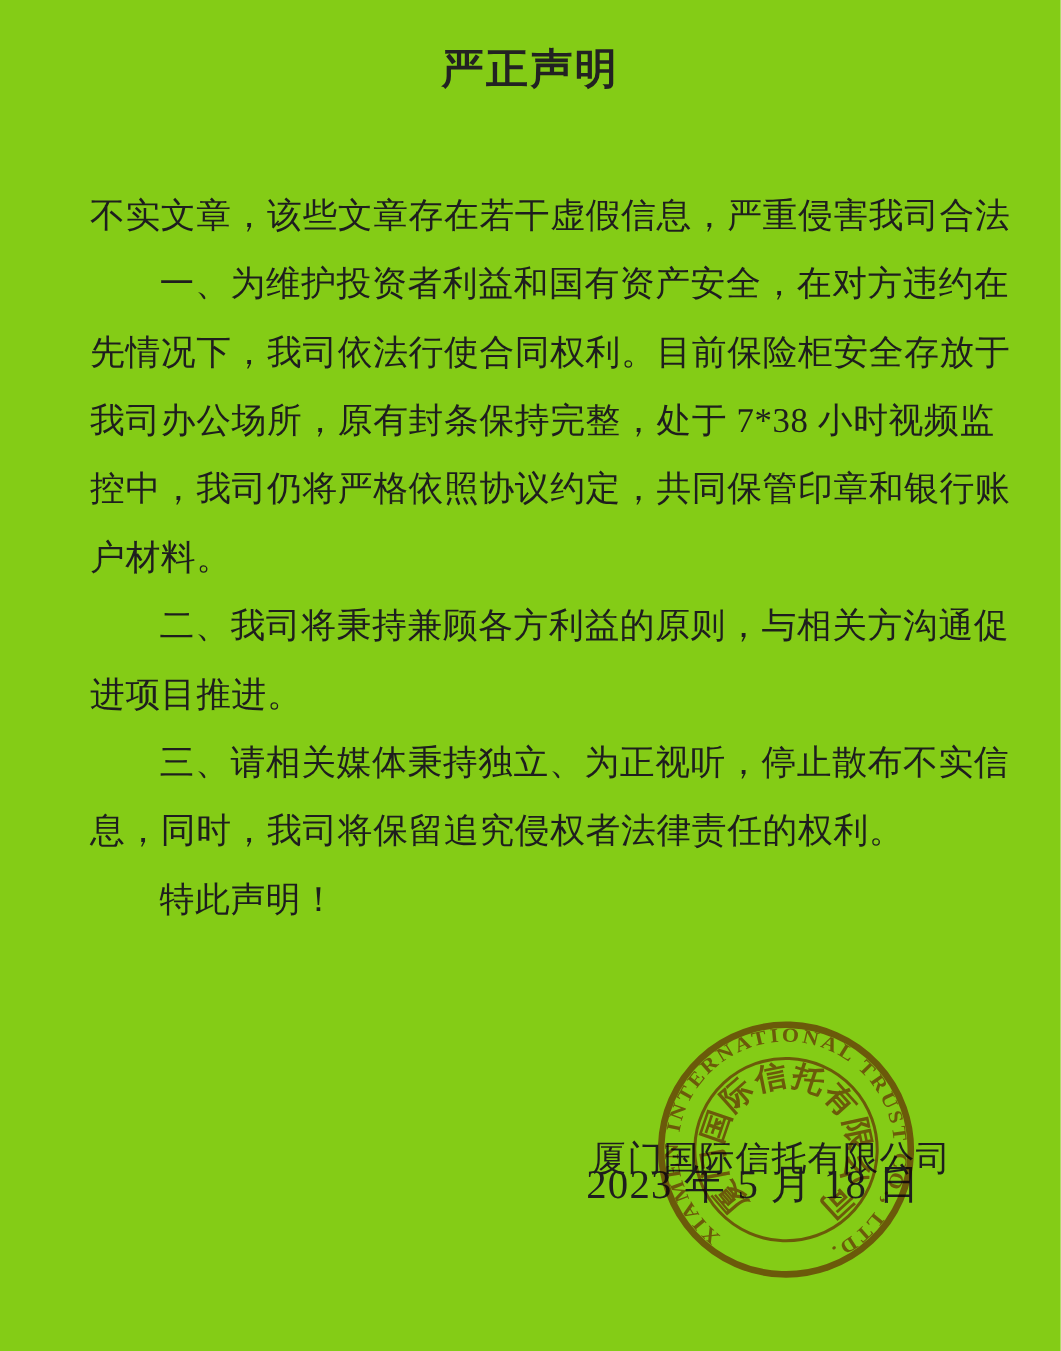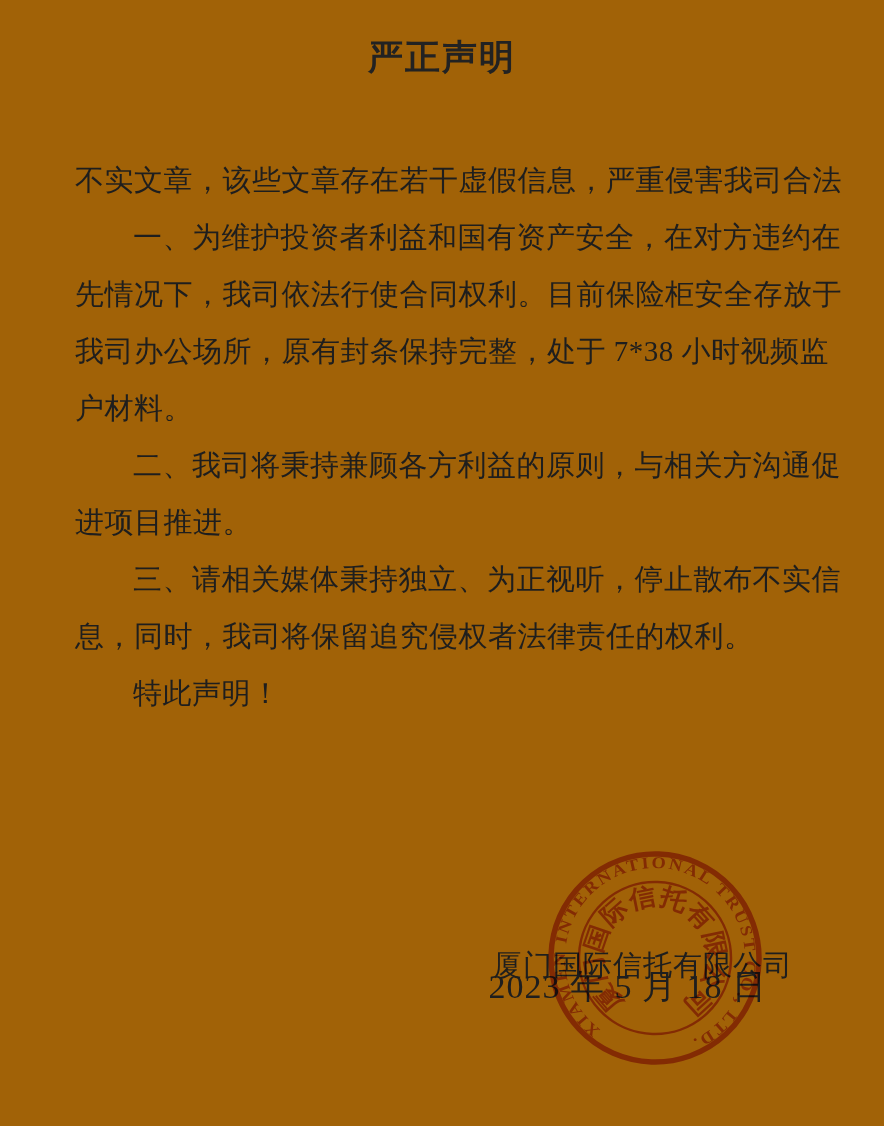--- a/index.html
+++ b/index.html
@@ -4,21 +4,21 @@
 <style>
   html, body {
     margin: 0;
     padding: 0;
     background: #ffffff;
   }
   .page {
     position: relative;
     width: 884px;
     height: 1126px;
-    background: #a16207;
+    background: #84cc16;
     overflow: hidden;
     font-family: "Liberation Serif", "DejaVu Serif", serif;
     color: #1e1e1e;
   }
   .title {
     position: absolute;
     top: 34px;
     left: 0;
     width: 100%;
     margin: 0;
@@ -98,20 +98,21 @@
   <h1 class="title">严正声明</h1>
 
   <div class="body-text">
       <div class="para">
         <div class="line">不实文章，该些文章存在若干虚假信息，严重侵害我司合法</div>
       </div>
       <div class="para">
         <div class="line indent">一、为维护投资者利益和国有资产安全，在对方违约在</div>
         <div class="line">先情况下，我司依法行使合同权利。目前保险柜安全存放于</div>
         <div class="line">我司办公场所，原有封条保持完整，处于 7*38 小时视频监</div>
+        <div class="line">控中，我司仍将严格依照协议约定，共同保管印章和银行账</div>
         <div class="line">户材料。</div>
       </div>
       <div class="para">
         <div class="line indent">二、我司将秉持兼顾各方利益的原则，与相关方沟通促</div>
         <div class="line">进项目推进。</div>
       </div>
       <div class="para">
         <div class="line indent">三、请相关媒体秉持独立、为正视听，停止散布不实信</div>
         <div class="line">息，同时，我司将保留追究侵权者法律责任的权利。</div>
       </div>

